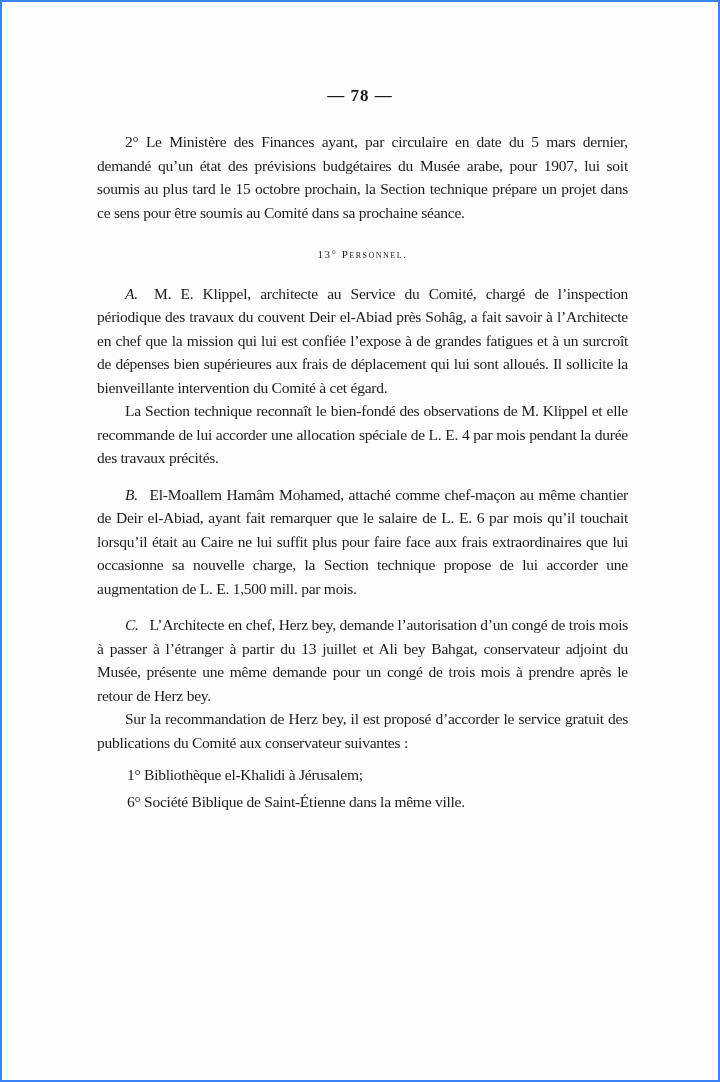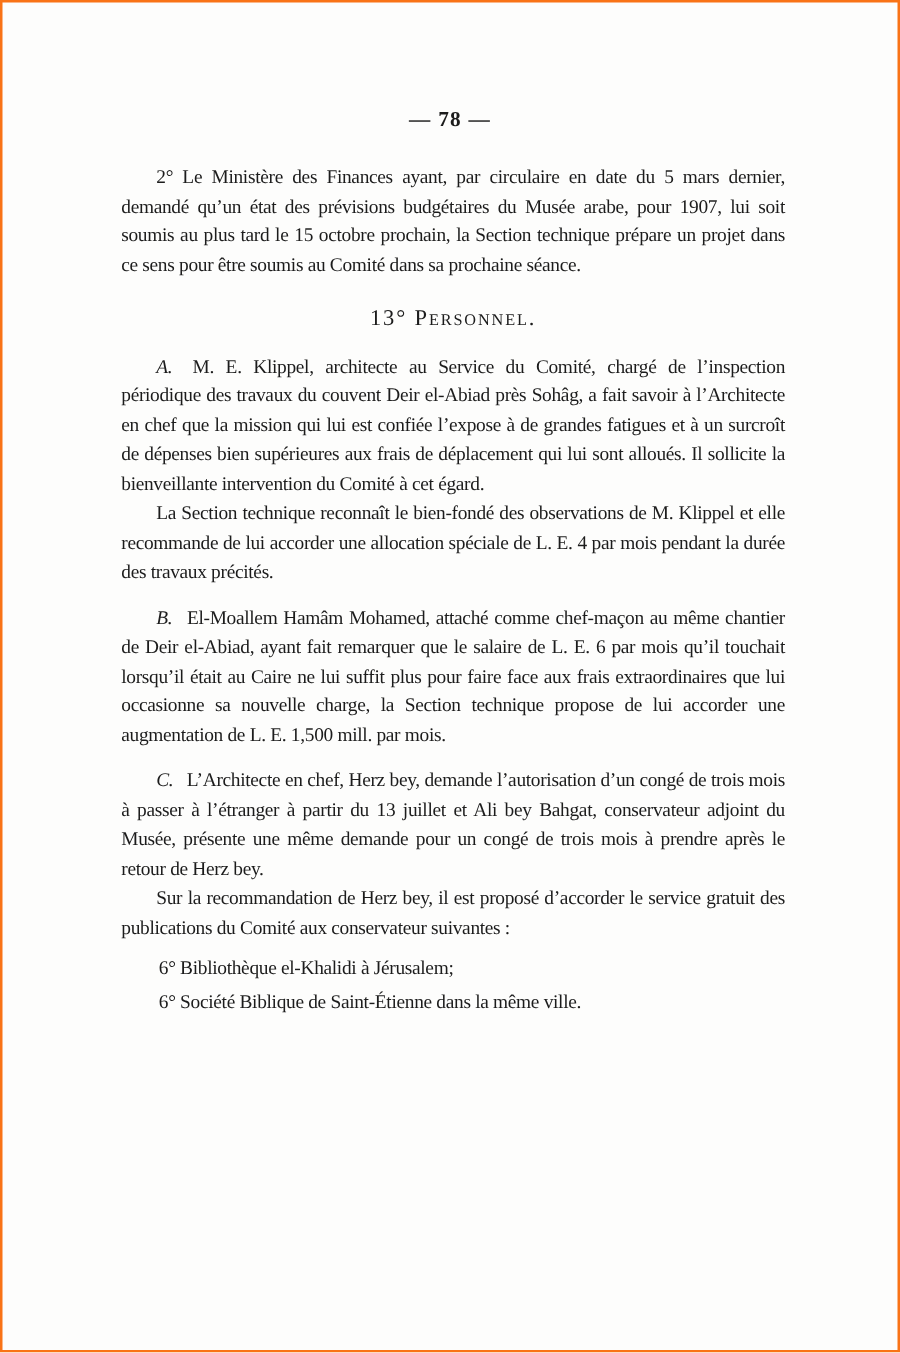--- a/index.html
+++ b/index.html
@@ -4,21 +4,21 @@
 <style>
   * { margin: 0; padding: 0; box-sizing: border-box; }
   html, body { width: 720px; height: 1082px; }
   body { font-family: "Liberation Serif", "DejaVu Serif", serif; }
 
   .page {
     position: relative;
     width: 720px;
     height: 1082px;
     background: #fdfdfc;
-    border: 2px solid #f97316;
+    border: 2px solid #3b82f6;
     overflow: hidden;
     color: #1c1c1c;
   }
 
   .page-number {
     margin-top: 84px;
     text-align: center;
     font-size: 17px;
     font-weight: bold;
     letter-spacing: 1px;
@@ -30,21 +30,21 @@
     line-height: 23.5px;
     letter-spacing: -0.25px;
     text-align: justify;
     hyphens: auto;
   }
 
   .para { text-indent: 28px; }
   .gap  { margin-top: 13px; }
 
   .section-heading {
-    font-size: 18px;
+    font-size: 11px;
     font-weight: normal;
     font-variant: small-caps;
     letter-spacing: 1.5px;
     text-align: center;
     text-indent: 0;
     margin: 19px 0 15px 0;
   }
 
   .lead {
     font-style: italic;
@@ -99,19 +99,19 @@
 
     <p class="para gap">
       <span class="lead">C.</span>
       <span>L’Architecte en chef, Herz bey, demande l’autorisation d’un congé de trois mois à passer à l’étranger à partir du 13 juillet et Ali bey Bahgat, conservateur adjoint du Musée, présente une même demande pour un congé de trois mois à prendre après le retour de Herz bey.</span>
     </p>
 
 
     <p class="para">Sur la recommandation de Herz bey, il est proposé d’accorder le service gratuit des publications du Comité aux conservateur suivantes :</p>
 
     <div class="institutions">
-      <p class="inst">6° Bibliothèque el-Khalidi à Jérusalem;</p>
+      <p class="inst">1° Bibliothèque el-Khalidi à Jérusalem;</p>
       <p class="inst">6° Société Biblique de Saint-Étienne dans la même ville.</p>
     </div>
 
 
   </div>
 </div>
 
 </body></html>

